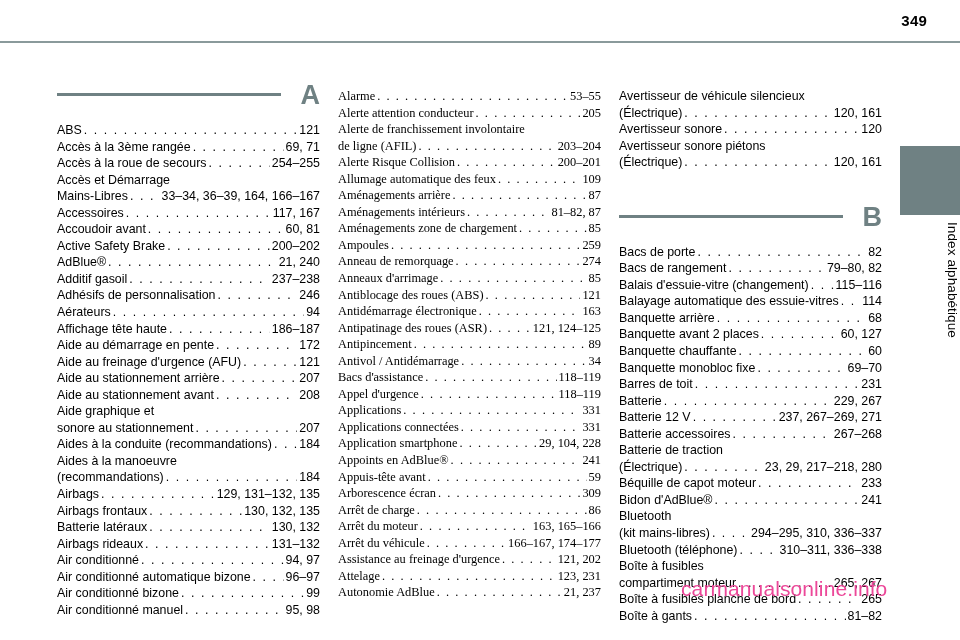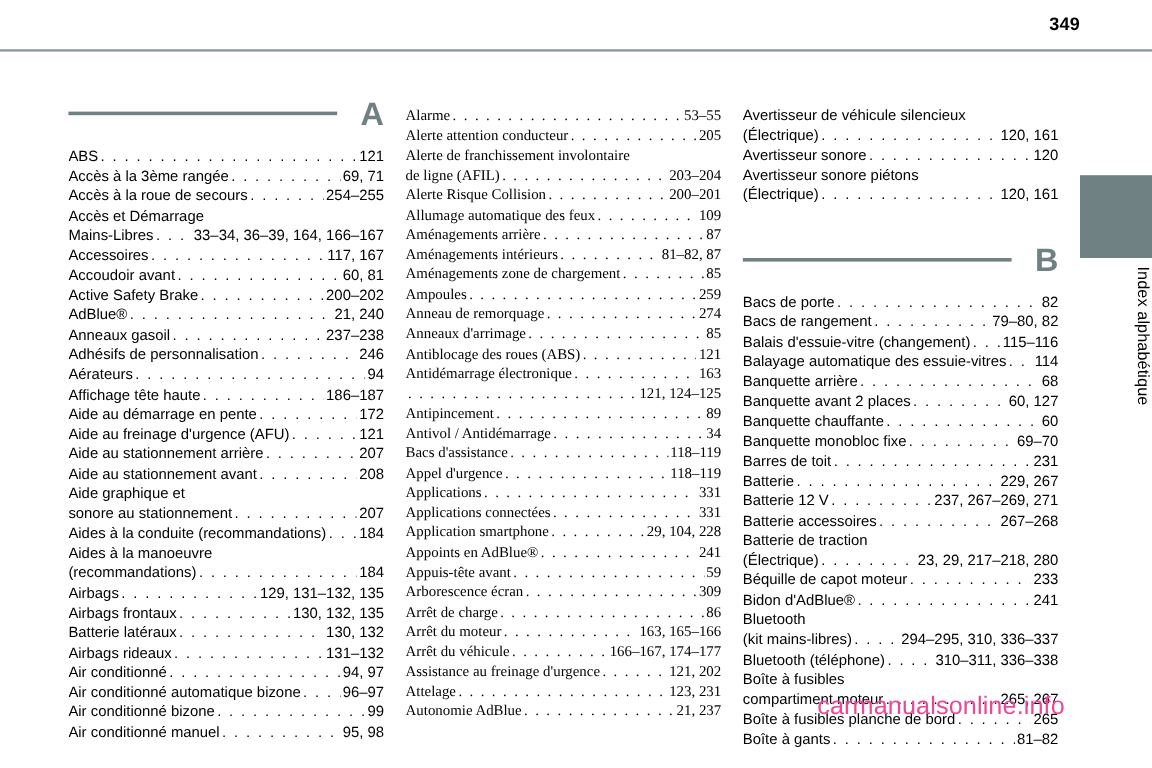--- a/index.html
+++ b/index.html
@@ -12,21 +12,21 @@
     background: #ffffff;
     font-family: "Liberation Sans", sans-serif;
     position: relative;
     overflow: hidden;
   }
 
   
   #page-number {
     position: absolute;
     top: 12px;
-    right: 60px;
+    right: 33px;
     font-size: 15px;
     font-weight: bold;
     color: #000000;
     letter-spacing: 0.2px;
   }
   #header-rule {
     position: absolute;
     top: 41px;
     left: 0;
     width: 960px;
@@ -182,21 +182,21 @@
       <span class="label">Active Safety Brake</span>
       <span class="leader">. . . . . . . . . . . . . . . . . . . . . . . . . . . . . . . . . . . . . . . . . . . . . . . . . . . . . . . . . . . . . . . . . . . . . .</span>
       <span class="pages">200–202</span>
     </div>
     <div class="entry">
       <span class="label">AdBlue®</span>
       <span class="leader">. . . . . . . . . . . . . . . . . . . . . . . . . . . . . . . . . . . . . . . . . . . . . . . . . . . . . . . . . . . . . . . . . . . . . .</span>
       <span class="pages">21, 240</span>
     </div>
     <div class="entry">
-      <span class="label">Anneaux gasoil</span>
+      <span class="label">Additif gasoil</span>
       <span class="leader">. . . . . . . . . . . . . . . . . . . . . . . . . . . . . . . . . . . . . . . . . . . . . . . . . . . . . . . . . . . . . . . . . . . . . .</span>
       <span class="pages">237–238</span>
     </div>
     <div class="entry">
       <span class="label">Adhésifs de personnalisation</span>
       <span class="leader">. . . . . . . . . . . . . . . . . . . . . . . . . . . . . . . . . . . . . . . . . . . . . . . . . . . . . . . . . . . . . . . . . . . . . .</span>
       <span class="pages">246</span>
     </div>
     <div class="entry">
       <span class="label">Aérateurs</span>
@@ -353,20 +353,21 @@
       <span class="label">Antiblocage des roues (ABS)</span>
       <span class="leader">. . . . . . . . . . . . . . . . . . . . . . . . . . . . . . . . . . . . . . . . . . . . . . . . . . . . . . . . . . . . . . . . . . . . . .</span>
       <span class="pages">121</span>
     </div>
     <div class="entry">
       <span class="label">Antidémarrage électronique</span>
       <span class="leader">. . . . . . . . . . . . . . . . . . . . . . . . . . . . . . . . . . . . . . . . . . . . . . . . . . . . . . . . . . . . . . . . . . . . . .</span>
       <span class="pages">163</span>
     </div>
     <div class="entry">
+      <span class="label">Antipatinage des roues (ASR)</span>
       <span class="leader">. . . . . . . . . . . . . . . . . . . . . . . . . . . . . . . . . . . . . . . . . . . . . . . . . . . . . . . . . . . . . . . . . . . . . .</span>
       <span class="pages">121, 124–125</span>
     </div>
     <div class="entry">
       <span class="label">Antipincement</span>
       <span class="leader">. . . . . . . . . . . . . . . . . . . . . . . . . . . . . . . . . . . . . . . . . . . . . . . . . . . . . . . . . . . . . . . . . . . . . .</span>
       <span class="pages">89</span>
     </div>
     <div class="entry">
       <span class="label">Antivol / Antidémarrage</span>

